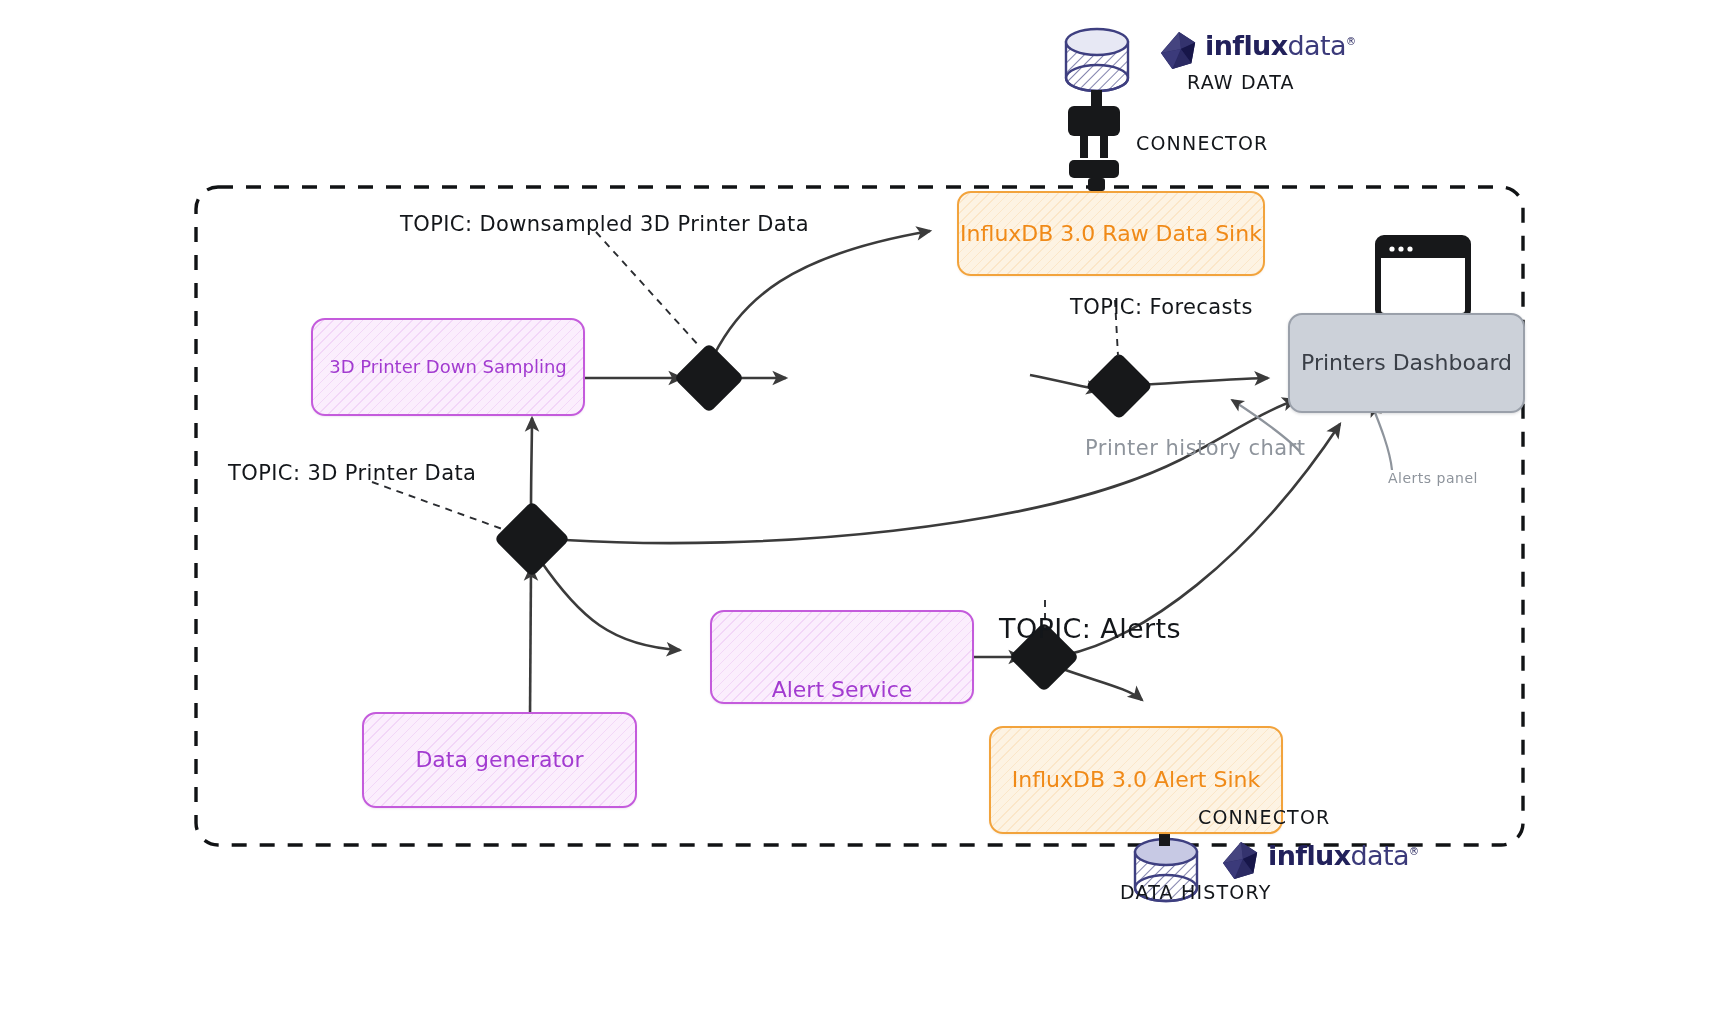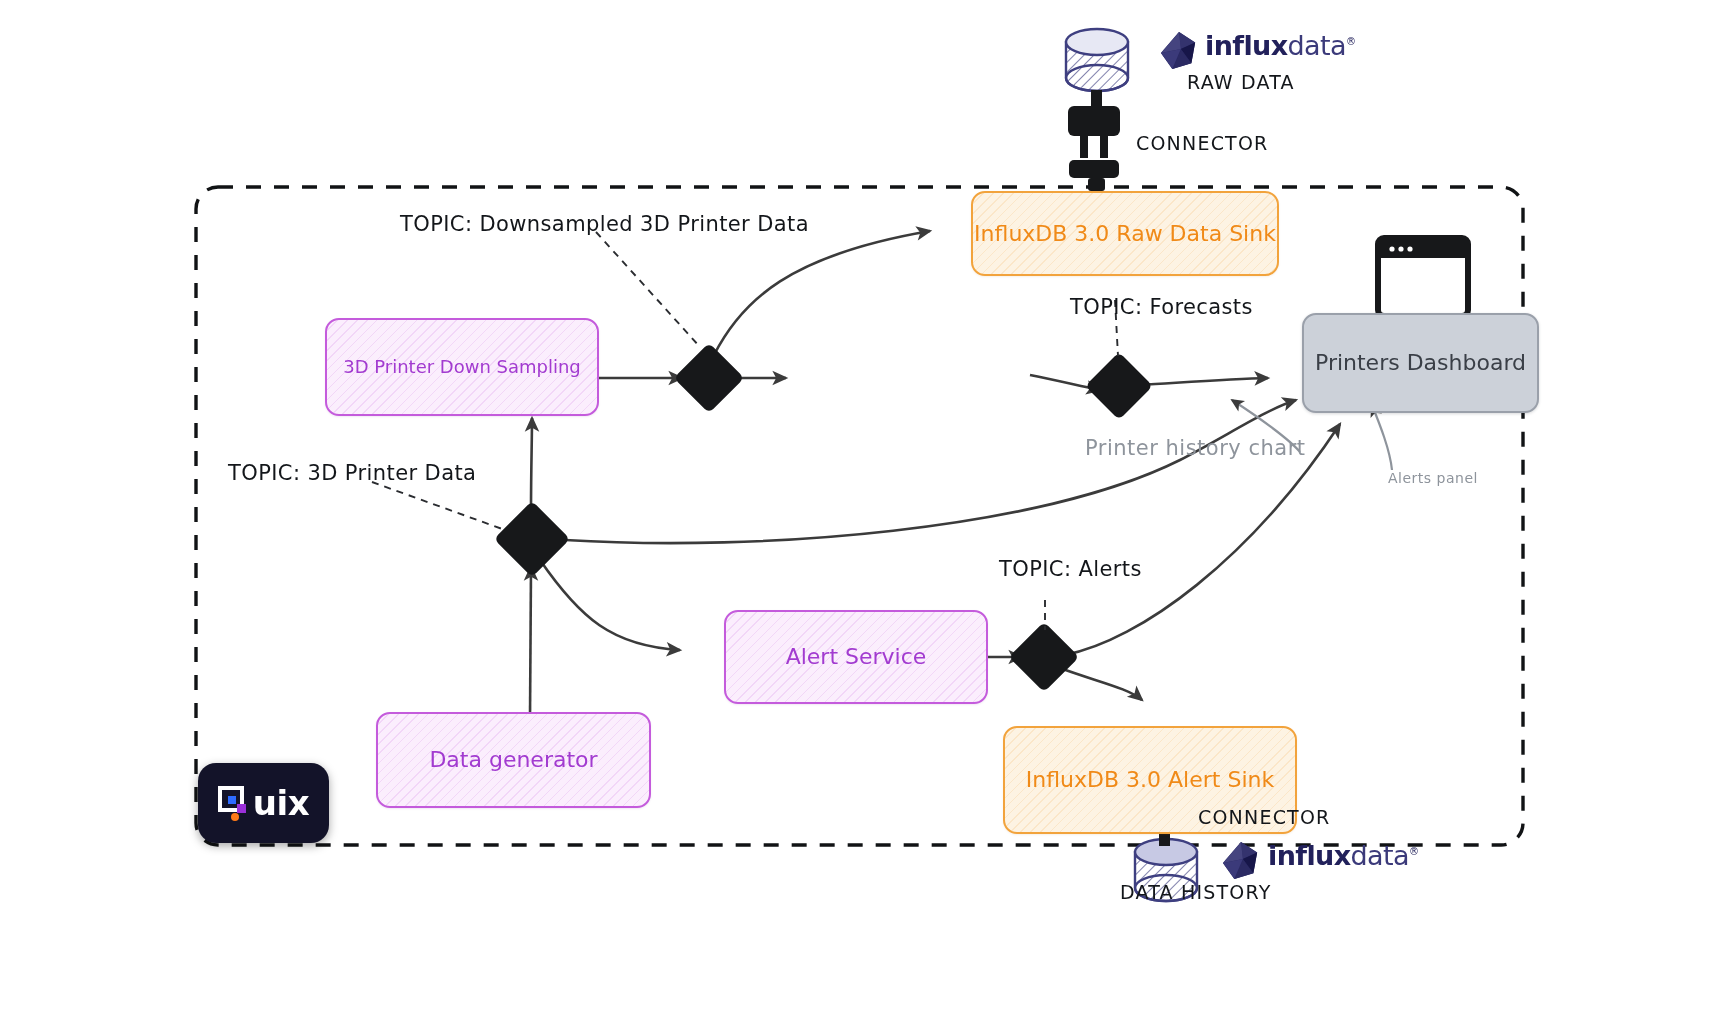--- a/index.html
+++ b/index.html
@@ -6,21 +6,21 @@
   body{width:1728px;height:1024px;overflow:hidden;position:relative;
        font-family:"DejaVu Sans",sans-serif;}
   #stage{position:absolute;left:0;top:0;width:1728px;height:1024px;}
   svg#canvas{position:absolute;left:0;top:0;width:1728px;height:1024px;}
 
   .hand{font-family:"DejaVu Sans",sans-serif;text-align:center;}
 
   
   .node{position:absolute;box-sizing:border-box;display:flex;
         align-items:center;justify-content:center;text-align:center;
-        border-radius:14px;margin-left:14px;}
+        border-radius:14px;}
   .node span{display:block;line-height:1.15;}
 
   .node.purple{
       border:2.2px solid #c45bdc;
       background-color:#fbeefd;
       background-image:repeating-linear-gradient(135deg,
           rgba(196,91,220,.16) 0px, rgba(196,91,220,.16) 1px,
           rgba(196,91,220,0) 1px, rgba(196,91,220,0) 7px);
       color:#a23bd0;
       box-shadow:0 1px 2px rgba(120,40,150,.10);
@@ -182,21 +182,21 @@
       <circle cx="1401" cy="249" r="2.6" fill="#ffffff"></circle>
       <circle cx="1410" cy="249" r="2.6" fill="#ffffff"></circle>
     </g>
   </svg>
 
   <div class="node purple" style="left:311px;top:318px;width:274px;height:98px;font-size:18px;">
     <span>3D Printer Down Sampling</span>
   </div>
 
 
-  <div class="node purple" style="left:710px;top:610px;width:264px;height:94px;font-size:22px;">
+  <div class="node purple" style="left:710px;top:610px;width:264px;height:94px;font-size:22px;align-items:flex-end;">
     <span>Alert Service</span>
   </div>
 
   <div class="node purple" style="left:362px;top:712px;width:275px;height:96px;font-size:22px;">
     <span>Data generator</span>
   </div>
 
   <div class="node orange" style="left:957px;top:191px;width:308px;height:85px;font-size:22px;">
     <span>InfluxDB 3.0 Raw Data Sink</span>
   </div>
@@ -208,21 +208,21 @@
   <div class="node grey" style="left:1288px;top:313px;width:237px;height:100px;font-size:22px;">
     <span>Printers Dashboard</span>
   </div>
 
   <div class="lbl hand" style="left:400px;top:212px;font-size:21px;">TOPIC: Downsampled 3D Printer Data</div>
 
   <div class="lbl hand" style="left:1070px;top:295px;font-size:21px;">TOPIC: Forecasts</div>
 
   <div class="lbl hand" style="left:228px;top:461px;font-size:21px;">TOPIC: 3D Printer Data</div>
 
-  <div class="lbl hand" style="left:999px;top:557px;font-size:21px;">TOPIC: Alerts</div>
+  <div class="lbl hand" style="left:999px;top:613px;font-size:27px;">TOPIC: Alerts</div>
 
   <div class="lbl grey hand" style="left:1085px;top:436px;font-size:21px;">Printer history chart</div>
 
   <div class="lbl grey hand" style="left:1388px;top:470px;font-size:14px;">Alerts panel</div>
 
   <div class="influx" style="left:1205px;top:30px;flex-direction:column;">
     <div class="wordmark">
       <span>influx</span><span class="lt">data</span><span class="reg">®</span>
     </div>
     <div class="cap hand" style="margin-top:10px;margin-left:-18px;">RAW DATA</div>
@@ -232,23 +232,14 @@
 
   <div class="influx" style="left:1268px;top:840px;flex-direction:column;">
     <div class="wordmark">
       <span>influx</span><span class="lt">data</span><span class="reg">®</span>
     </div>
     <div class="cap hand" style="margin-top:10px;margin-left:-148px;">DATA HISTORY</div>
   </div>
 
   <div class="lbl hand" style="left:1198px;top:806px;font-size:19px;letter-spacing:1.2px;">CONNECTOR</div>
 
-  <div id="quix" style="left:198px;top:763px;width:131px;height:80px;">
-    <div class="mark">
-      <div class="frame"></div>
-      <div class="d1"></div>
-      <div class="d2"></div>
-      <div class="d3"></div>
-    </div>
-    <div class="word">uix</div>
-  </div>
 
 </div>
 
 </body></html>

